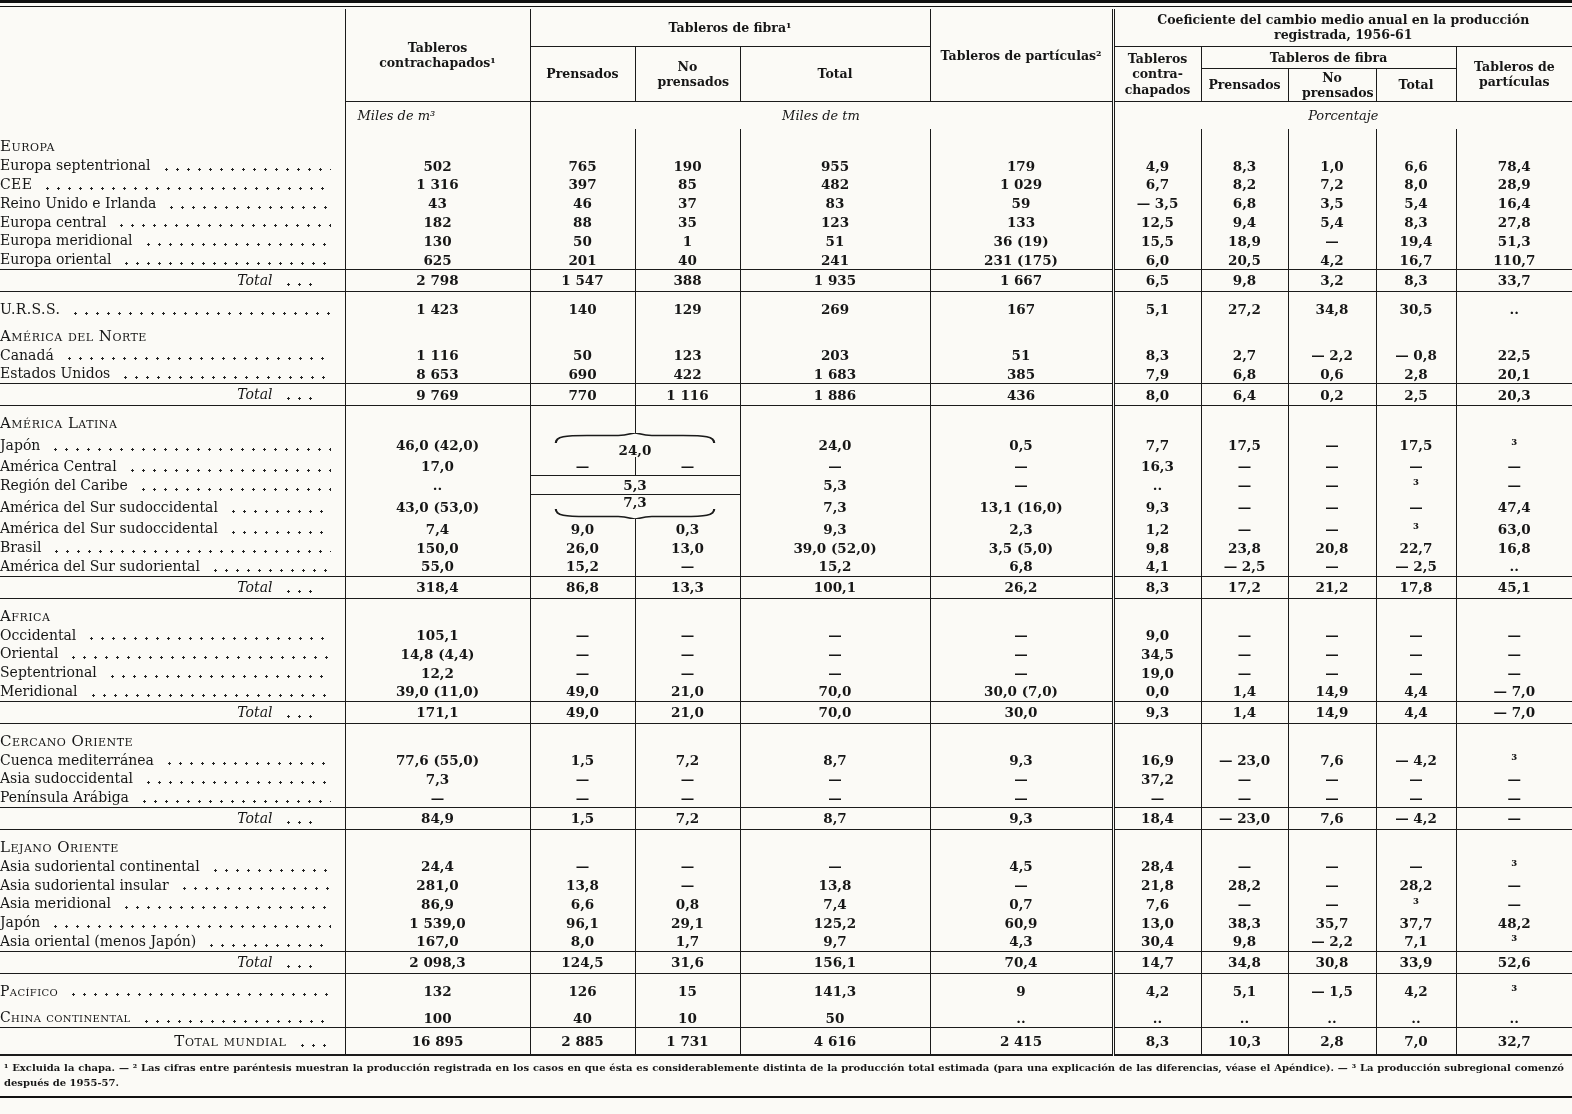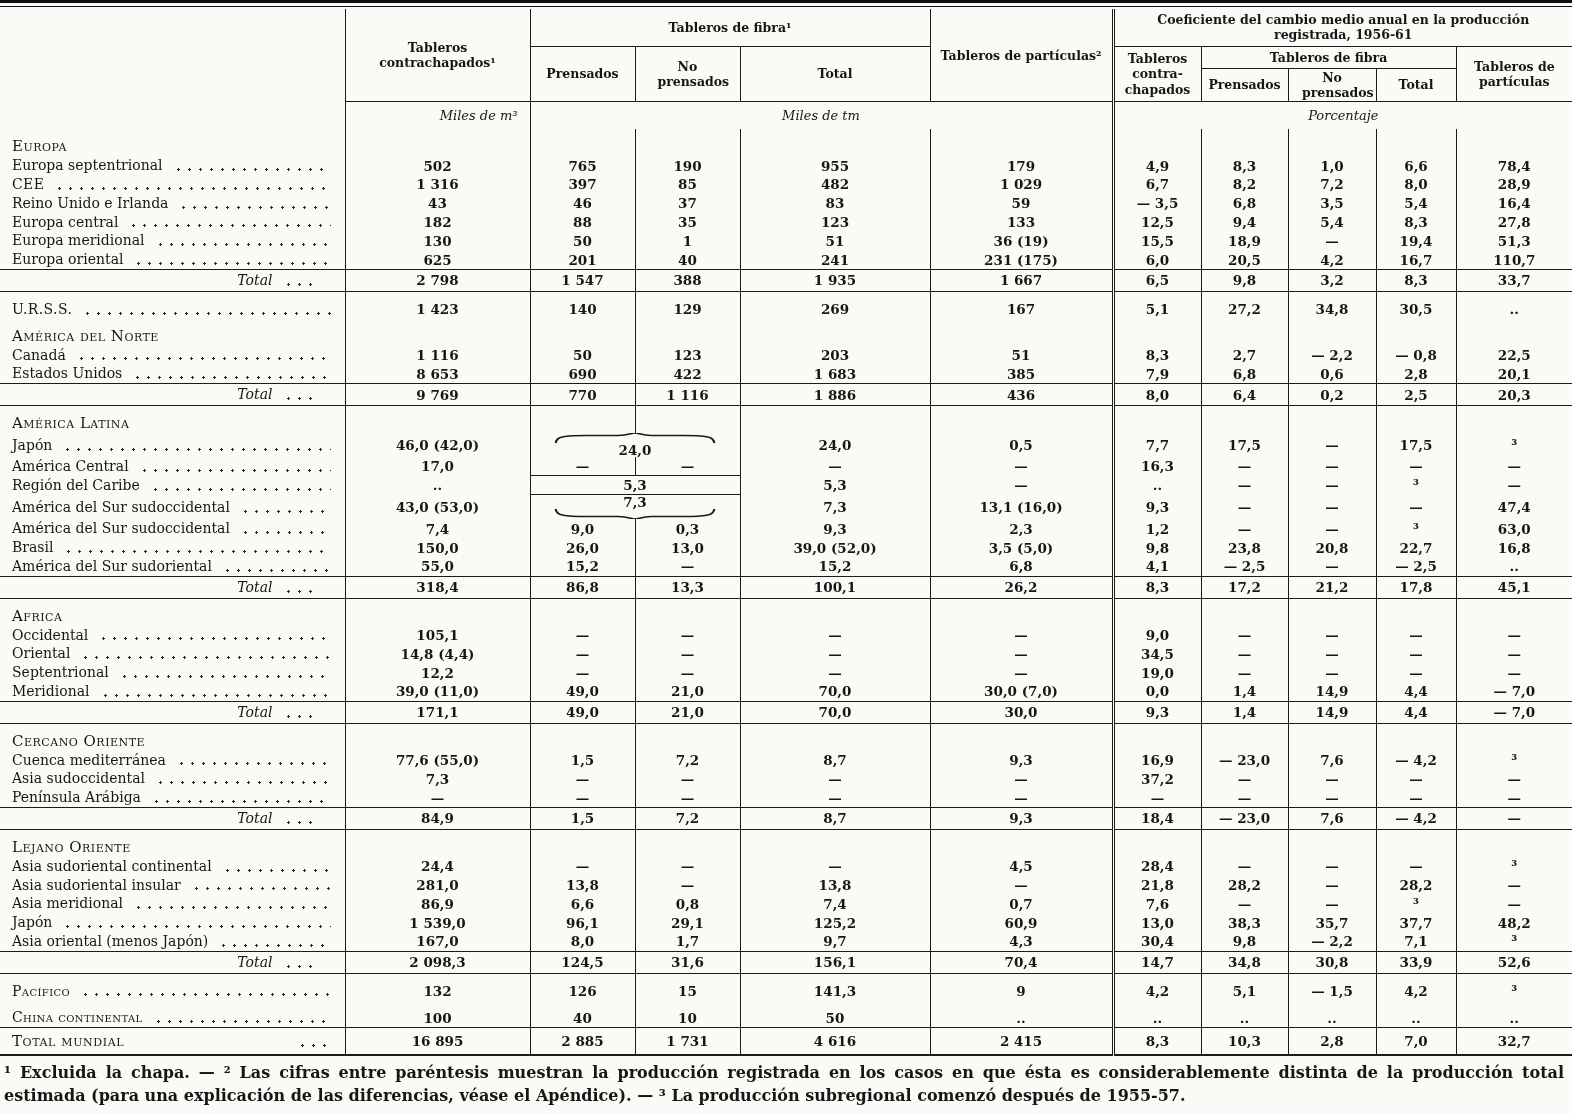--- a/index.html
+++ b/index.html
@@ -7,50 +7,50 @@
         font-family:"DejaVu Serif","Liberation Serif",serif;}
   .top-rule{height:3px;border-top:3px solid #111;border-bottom:1px solid #111;}
   table{border-collapse:collapse;table-layout:fixed;width:1572px;margin-top:2px;}
   th,td{padding:1px 4px;vertical-align:middle;box-sizing:border-box;}
   .vl{border-left:1px solid #1b1b1b;}
   .vl2{border-left:3px double #1b1b1b;}
   .h{font-weight:700;font-size:12.5px;text-align:center;line-height:1.22;}
   .grp{border-bottom:1px solid #1b1b1b;padding:3px 6px;}
   .narrow{display:inline-block;max-width:4.8em;}
   .units-row td{border-top:1px solid #1b1b1b;height:24px;}
-  .unit{font-size:13px;text-align:right;}
+  .unit{font-size:13px;text-align:left;}
   .unit i{font-style:italic;white-space:nowrap;padding:0 8px;}
   .unitwrap{display:flex;align-items:center;flex-direction:column;}
   .lead{flex:1 1 auto;height:5px;
         background-image:radial-gradient(circle,#222 1.1px,transparent 1.4px);
         background-size:11px 5px;background-repeat:repeat-x;background-position:2px 1px;}
   .labwrap{display:flex;align-items:baseline;}
   .labwrap .lead{margin:0 10px 3px 8px;align-self:flex-end;}
   .num{text-align:center;font-size:13.5px;font-weight:700;line-height:1.2;}
-  td.lab{font-size:14px;padding-left:12px;line-height:1.2;}
+  td.lab{font-size:14px;padding-left:0;line-height:1.2;}
   .sc{font-variant:small-caps;letter-spacing:.4px;}
   tr.row-sec td{padding-top:8px;}
   tr.row-sec .ltext{font-variant:small-caps;font-size:15px;letter-spacing:.5px;}
   tr.gap td{padding-top:9px;margin-left:9px;}
   tr.row-tot td{border-top:1px solid #1b1b1b;border-bottom:1px solid #1b1b1b;
                 padding-top:2px;padding-bottom:2px;}
   tr.row-tot .ltext{font-style:italic;}
   tr.row-tot .labwrap{justify-content:flex-end;padding-right:14px;}
   .shortlead{flex:0 0 36px;}
   tr.row-gt td{border-top:1px solid #1b1b1b;border-bottom:2px solid #1b1b1b;
                padding-top:4px;padding-bottom:4px;}
   tr.row-gt .ltext{font-variant:small-caps;font-size:15px;letter-spacing:.6px;}
-  tr.row-gt .labwrap{justify-content:space-between;}
+  tr.row-gt .labwrap{justify-content:flex-end;}
   .bracecell{padding:0;}
   .bwrap{display:flex;flex-direction:column;align-items:center;line-height:1.05;
          font-weight:700;font-size:13.5px;}
   .brace{width:168px;height:10px;display:block;}
   .flip{transform:scaleY(-1);}
   .boxcell{border-top:1px solid #1b1b1b;border-bottom:1px solid #1b1b1b;}
-  .footnote{font-size:16px;font-weight:700;line-height:1.45;
+  .footnote{font-size:10px;font-weight:700;line-height:1.45;
             padding:5px 8px 6px 4px;text-align:justify;}
   .bottom-rule{border-top:2px solid #111;height:2px;}
 </style>
 </head>
 <body>
 
 <div class="page">
   <div class="top-rule"></div>
 
   <table>

